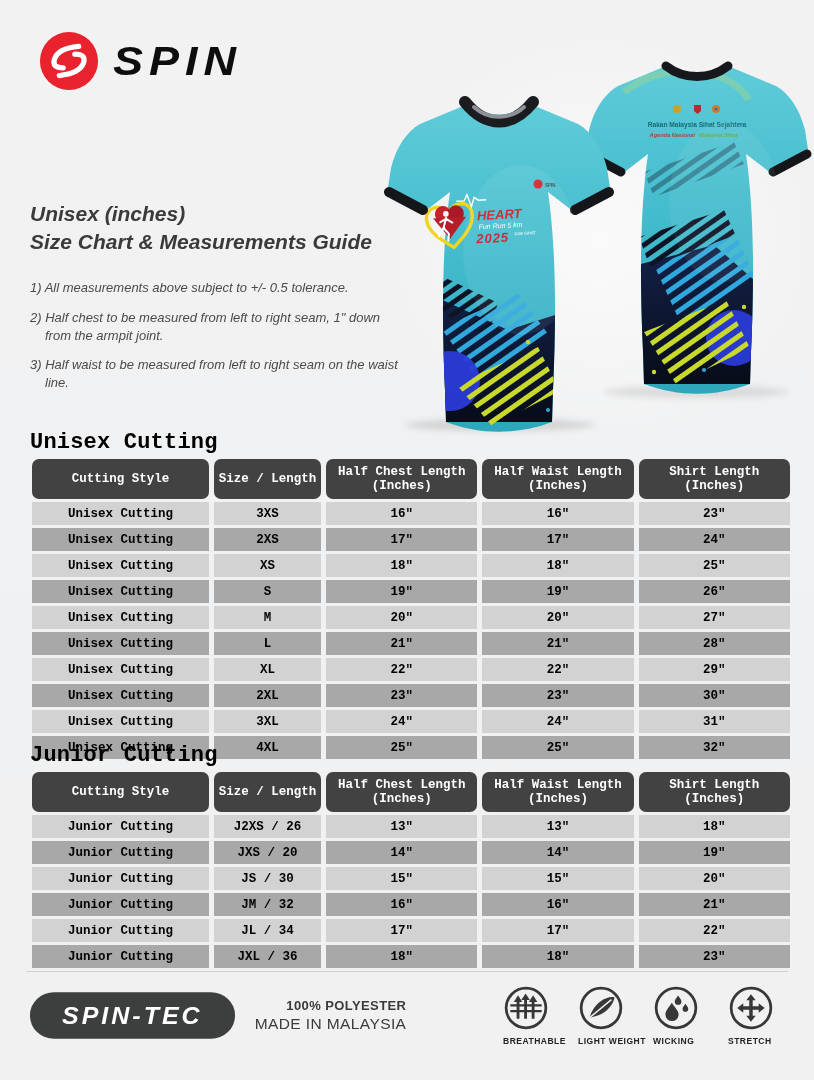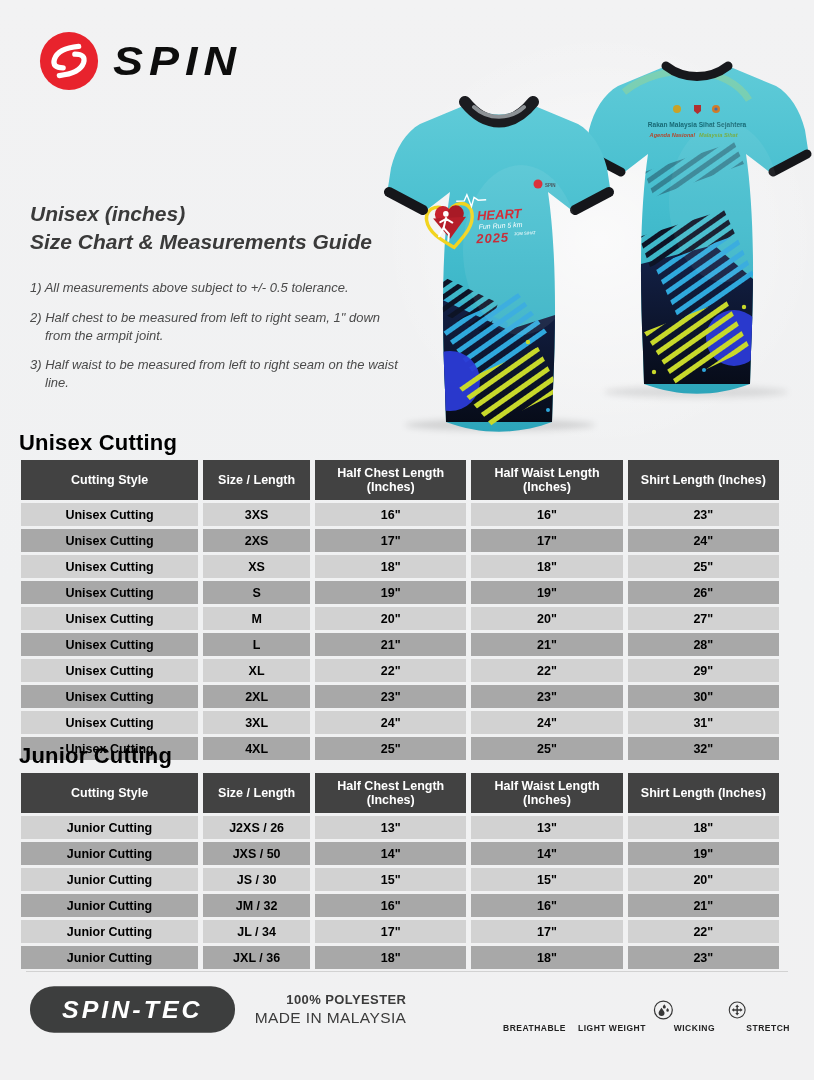--- a/index.html
+++ b/index.html
@@ -21,39 +21,39 @@
   .shirts text{font-family:"Liberation Sans",sans-serif;}
 
   
   .guide{position:absolute;left:30px;top:200px;width:372px;}
   .guide-title{font-size:21px;font-weight:bold;font-style:italic;color:#3a3a3a;line-height:1.32;}
   .notes{margin-top:24px;}
   .note{margin:0 0 11px 0;font-size:13px;font-style:italic;color:#4a4a4a;line-height:1.4;
     padding-left:15px;text-indent:-15px;}
 
   
-  .size-section{position:absolute;left:16px;width:768px;}
+  .size-section{position:absolute;left:27px;width:768px;font-family:Liberation Mono, monospace;}
   .size-section h2{margin:0 0 1px 3px;font-size:22px;font-weight:bold;color:#000;letter-spacing:.2px;}
   .size-section.unisex{top:430px;}
   .size-section.junior{top:743px;}
   table{border-collapse:separate;border-spacing:5px 3px;width:768px;table-layout:fixed;}
-  th{background:#424242;color:#fff;font-size:12.5px;font-weight:bold;padding:6px 2px;}
+  th{background:#424242;color:#fff;font-size:12.5px;font-weight:bold;padding:6px 2px;border-radius:7px;}
   td{background:#d2d2d2;color:#000;font-size:12.5px;font-weight:bold;text-align:center;padding:4.5px 2px;}
   tbody tr:nth-child(even) td{background:#a8a8a8;}
 
   
   .divider{position:absolute;left:26px;top:971px;width:762px;height:1px;background:#d2d2d2;}
   .footer{position:absolute;left:30px;top:985px;width:760px;display:flex;align-items:center;}
   .tec-pill{background:#3d3e3e;color:#fff;border-radius:24px;padding:10px 32px;
     font-size:25px;font-weight:bold;font-style:italic;letter-spacing:3px;transform:scaleY(.95);}
   .materials{margin-left:20px;color:#3b3b3b;}
   .mat1{font-size:13px;font-weight:bold;letter-spacing:.4px;text-align:right;}
   .mat2{font-size:15.5px;letter-spacing:.4px;margin-top:2px;}
   .features{margin-left:auto;display:flex;gap:13px;}
-  .feature{display:flex;align-items:flex-end;width:62px;}
+  .feature{display:flex;flex-direction:column;align-items:flex-start;width:62px;}
   .fi{width:46px;height:46px;}
   .flabel{margin-top:5px;font-size:8.5px;font-weight:bold;color:#222;letter-spacing:.5px;white-space:nowrap;}
 </style>
 </head>
 <body>
 
 <div class="page">
 
   <header class="brand">
     <svg class="brand-icon" viewBox="0 0 64 64">
@@ -300,21 +300,21 @@
       <tbody>
           <tr>
             <td>Junior Cutting</td>
             <td>J2XS / 26</td>
             <td>13"</td>
             <td>13"</td>
             <td>18"</td>
           </tr>
           <tr>
             <td>Junior Cutting</td>
-            <td>JXS / 50</td>
+            <td>JXS / 20</td>
             <td>14"</td>
             <td>14"</td>
             <td>19"</td>
           </tr>
           <tr>
             <td>Junior Cutting</td>
             <td>JS / 30</td>
             <td>15"</td>
             <td>15"</td>
             <td>20"</td>

